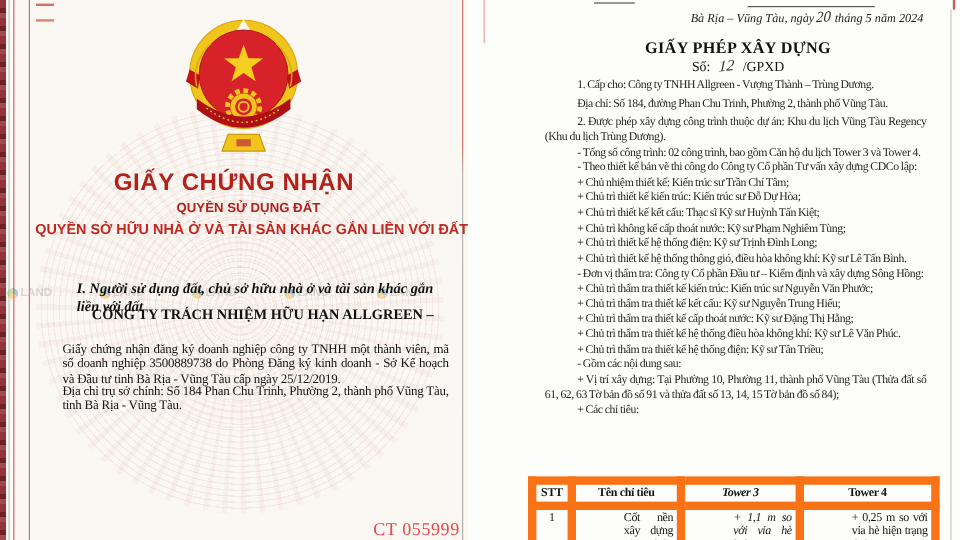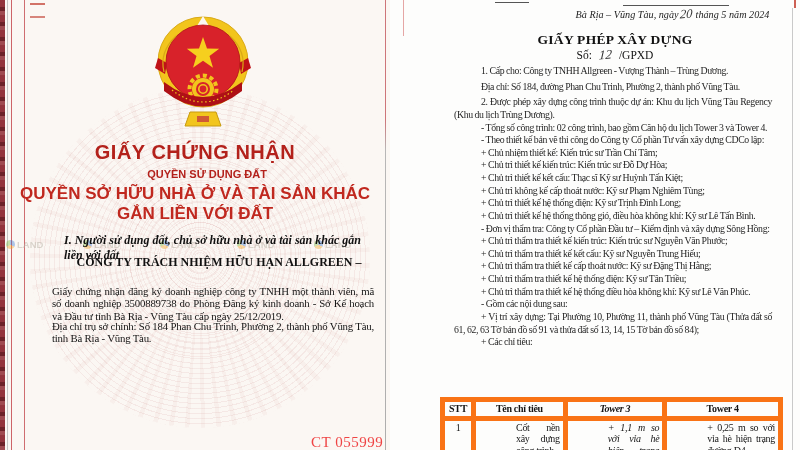--- a/index.html
+++ b/index.html
@@ -21,22 +21,22 @@
     background:
       repeating-conic-gradient(from 0deg, rgba(196,110,110,0.055) 0deg 1.6deg, rgba(0,0,0,0) 1.6deg 5.4deg),
       repeating-radial-gradient(circle, rgba(196,110,110,0.10) 0 1px, rgba(0,0,0,0) 1px 5px);}
   .guilloche2{left:95px;top:153px;width:210px;height:210px;border-radius:50%;pointer-events:none;
     background:repeating-radial-gradient(circle, rgba(196,110,110,0.09) 0 1px, rgba(0,0,0,0) 1px 7px);}
 
   .cert-title{left:0;top:141px;width:390px;text-align:center;color:#b3211b;
     font-family:"Liberation Sans",sans-serif;font-weight:bold;font-size:20px;letter-spacing:.5px;}
   .cert-sub1{left:12px;top:168px;width:390px;text-align:center;color:#b3211b;
     font-family:"Liberation Sans",sans-serif;font-weight:bold;font-size:11px;}
-  .cert-sub2{left:0;top:184px;width:390px;text-align:center;color:#c0281f;
-    font-family:"Liberation Sans",sans-serif;font-weight:bold;font-size:17px;}
+  .cert-sub2{left:0;top:184px;width:390px;text-align:right;color:#c0281f;
+    font-family:"Liberation Sans",sans-serif;font-weight:bold;font-size:12px;}
 
   .cert-sec{left:64px;top:233px;width:312px;font-weight:bold;font-size:12px;color:#111;font-style:italic;}
   .cert-co{left:0;top:255px;width:390px;text-align:center;font-weight:bold;font-size:12px;
     line-height:14px;color:#111;margin-left:24px;}
   .cert-p{left:52px;width:322px;font-size:10.8px;line-height:12.4px;text-align:justify;
     color:#141414;letter-spacing:-0.2px;}
   .cert-p1{top:285px;}
   .cert-p2{top:320px;}
   .cert-serial{left:311px;top:434px;font-size:15px;color:#ef4444;letter-spacing:.5px;}
 
@@ -63,21 +63,21 @@
   .permit-no{left:60px;top:47px;width:330px;text-align:center;font-size:11.5px;color:#111;}
   .permit-no .handwrite{font-size:13px;margin:0 7px;}
 
   .permit-body{left:64px;top:65px;width:318px;font-size:9.8px;line-height:12.62px;text-align:justify;
     letter-spacing:-0.35px;word-spacing:-0.3px;color:#1f1f1f;}
   .permit-body p{margin:0;text-indent:27px;}
   .permit-body p.gap{margin-bottom:3px;}
 
   .permit-table{left:50px;top:397px;width:343px;border-collapse:collapse;font-size:10px;
     line-height:11.6px;color:#151515;letter-spacing:-0.3px;}
-  .permit-table th,.permit-table td{border:5px solid #f97316;padding:1px 3px;vertical-align:top;}
+  .permit-table th,.permit-table td{border:7px solid #f97316;padding:1px 3px;vertical-align:top;}
   .permit-table th{font-weight:bold;text-align:center;}
   .col-stt{width:23px;text-align:center;}
   .col-name{width:80px;}
   .col-t3{width:92px;font-style:italic;}
   .col-t4{width:132px;}
   td.c{text-align:center;}
   td.j{text-align:justify;padding-left:40px;}
 
   .re-line{left:402px;top:8px;width:1px;height:442px;background:#c9c9c9;}
   .re-tick{left:404px;top:0;width:2px;height:8px;background:#c0392b;opacity:.8;}
@@ -172,22 +172,22 @@
       <p>+ Chủ nhiệm thiết kế: Kiến trúc sư Trần Chí Tâm;</p>
       <p>+ Chủ trì thiết kế kiến trúc: Kiến trúc sư Đỗ Dự Hòa;</p>
       <p>+ Chủ trì thiết kế kết cấu: Thạc sĩ Kỹ sư Huỳnh Tấn Kiệt;</p>
       <p>+ Chủ trì không kế cấp thoát nước: Kỹ sư Phạm Nghiêm Tùng;</p>
       <p>+ Chủ trì thiết kế hệ thống điện: Kỹ sư Trịnh Đình Long;</p>
       <p>+ Chủ trì thiết kế hệ thống thông gió, điều hòa không khí: Kỹ sư Lê Tấn Bình.</p>
       <p>- Đơn vị thẩm tra: Công ty Cổ phần Đầu tư – Kiểm định và xây dựng Sông Hồng:</p>
       <p>+ Chủ trì thẩm tra thiết kế kiến trúc: Kiến trúc sư Nguyễn Văn Phước;</p>
       <p>+ Chủ trì thẩm tra thiết kế kết cấu: Kỹ sư Nguyễn Trung Hiếu;</p>
       <p>+ Chủ trì thẩm tra thiết kế cấp thoát nước: Kỹ sư Đặng Thị Hằng;</p>
+      <p>+ Chủ trì thẩm tra thiết kế hệ thống điều hòa không khí: Kỹ sư Lê Văn Phúc.</p>
       <p>+ Chủ trì thẩm tra thiết kế hệ thống điện: Kỹ sư Tân Triều;</p>
-      <p>+ Chủ trì thẩm tra thiết kế hệ thống điều hòa không khí: Kỹ sư Lê Văn Phúc.</p>
       <p>- Gồm các nội dung sau:</p>
       <p>+ Vị trí xây dựng: Tại Phường 10, Phường 11, thành phố Vũng Tàu (Thửa đất số 61, 62, 63 Tờ bản đồ số 91 và thửa đất số 13, 14, 15 Tờ bản đồ số 84);</p>
       <p>+ Các chỉ tiêu:</p>
     </div>
 
   <table class="abs permit-table">
     <thead>
         <tr>
           <th class="col-stt">STT</th>
           <th class="col-name">Tên chỉ tiêu</th>

